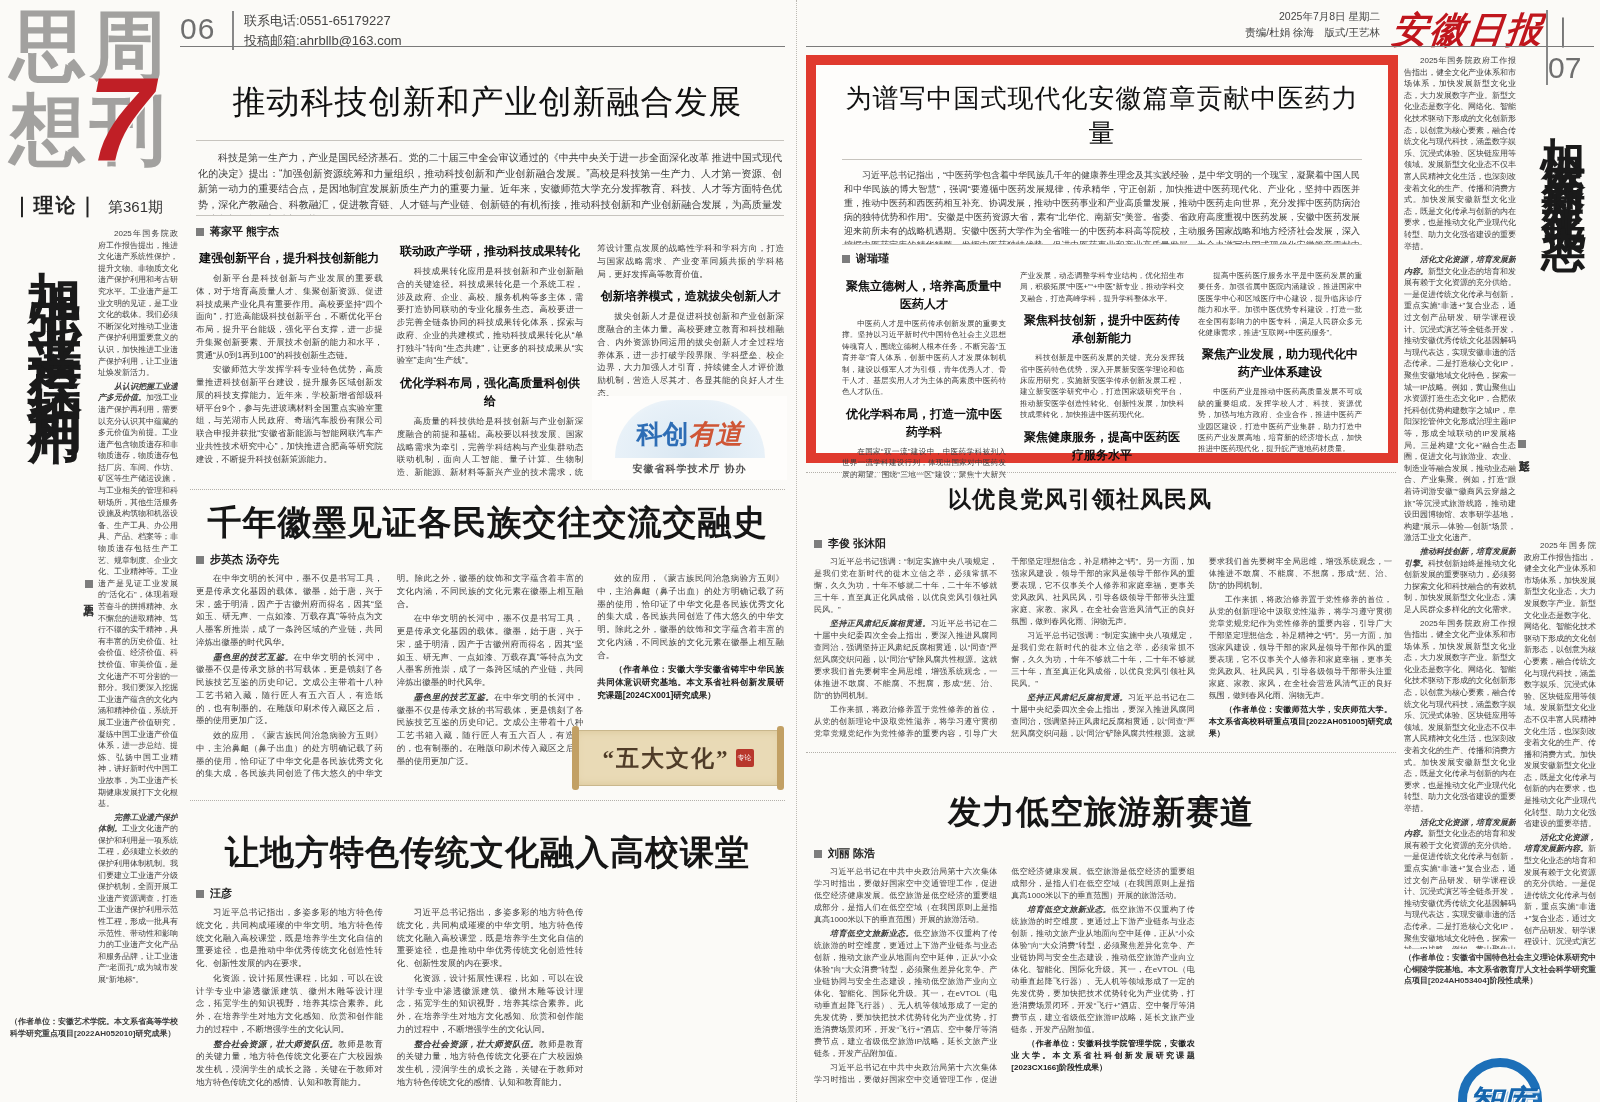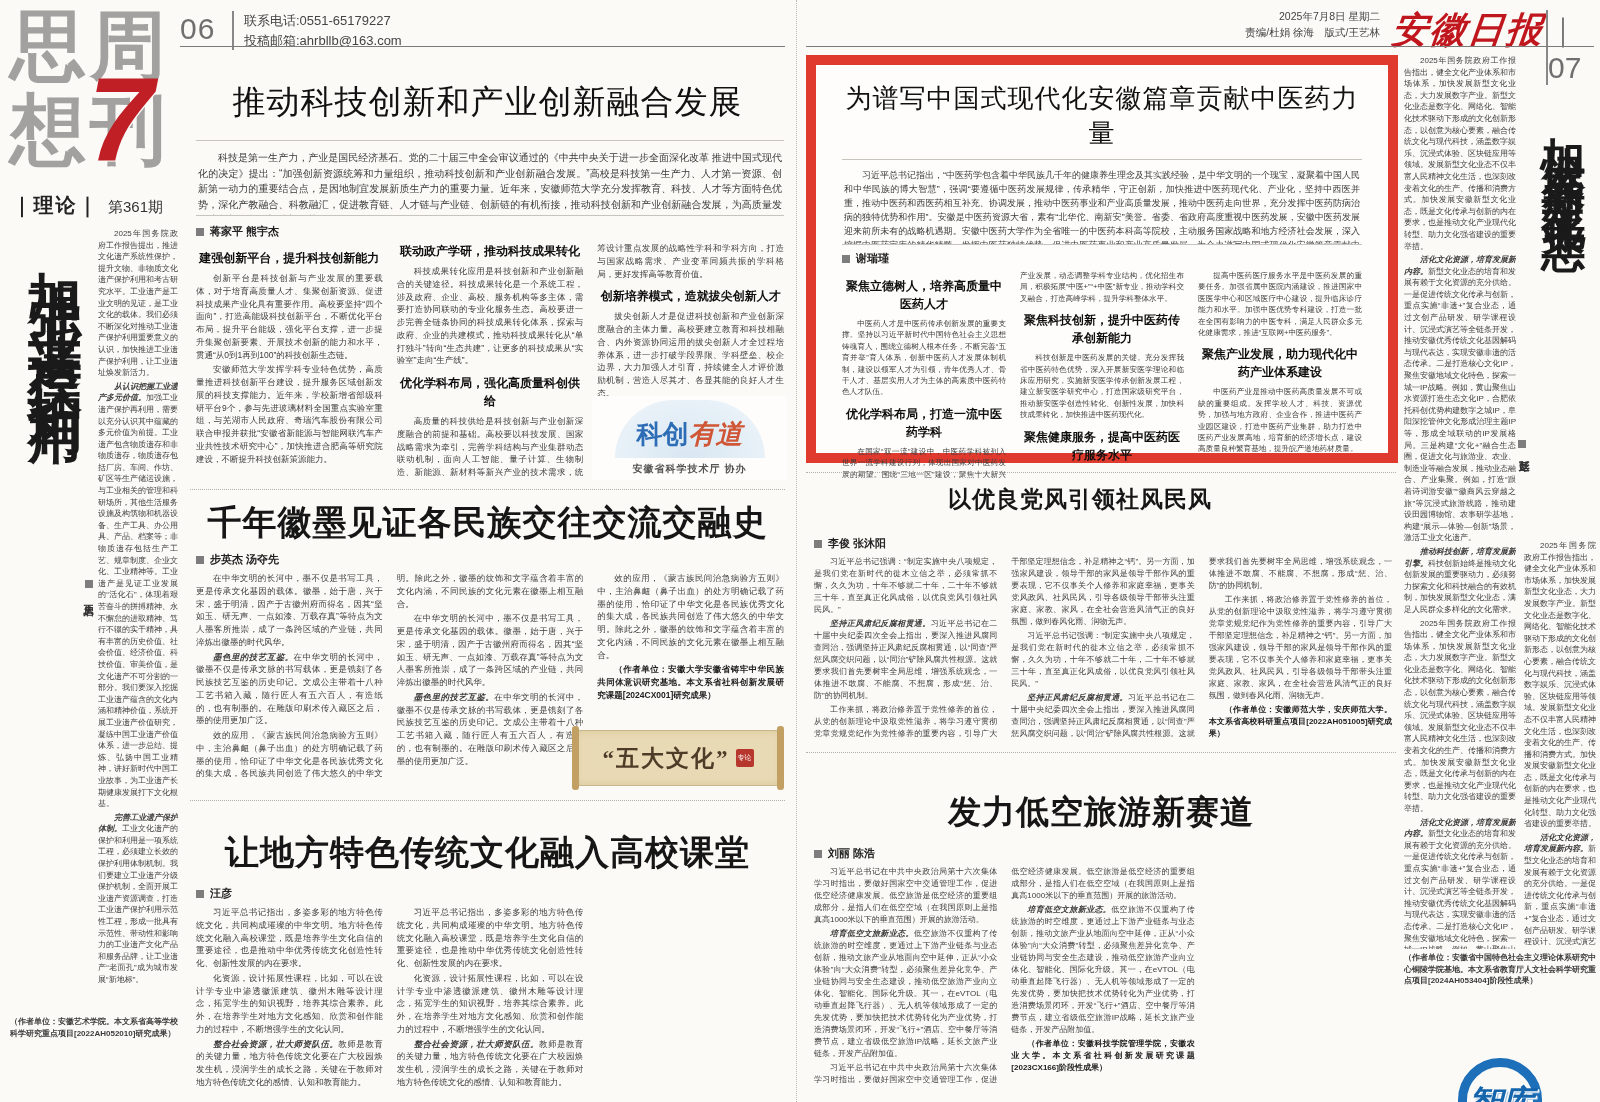--- a/index.html
+++ b/index.html
@@ -193,21 +193,21 @@
       <div class="cols c3" style="margin:0 6px; height:218px; font-size:7.6px;">
           <div class="sec-head">聚焦立德树人，培养高质量中医药人才</div>
           <p>中医药人才是中医药传承创新发展的重要支撑。坚持以习近平新时代中国特色社会主义思想铸魂育人，围绕立德树人根本任务，不断完善“五育并举”育人体系，创新中医药人才发展体制机制，建设以领军人才为引领，青年优秀人才、骨干人才、基层实用人才为主体的高素质中医药特色人才队伍。</p>
           <div class="sec-head">优化学科布局，打造一流中医药学科</div>
           <p>在国家“双一流”建设中，中医药学科被列入世界一流学科建设行列，体现出国家对中医药发展的期望。围绕“三地一区”建设，聚焦十大新兴产业发展，动态调整学科专业结构，优化招生布局，积极拓展“中医+”“+中医”新专业，推动学科交叉融合，打造高峰学科，提升学科整体水平。</p>
           <div class="sec-head">聚焦科技创新，提升中医药传承创新能力</div>
           <p>科技创新是中医药发展的关键。充分发挥我省中医药特色优势，深入开展新安医学理论和临床应用研究，实施新安医学传承创新发展工程，建立新安医学研究中心，打造国家级研究平台，推动新安医学创造性转化、创新性发展，加快科技成果转化，加快推进中医药现代化。</p>
           <div class="sec-head">聚焦健康服务，提高中医药医疗服务水平</div>
           <p>提高中医药医疗服务水平是中医药发展的重要任务。加强省属中医院内涵建设，推进国家中医医学中心和区域医疗中心建设，提升临床诊疗能力和水平。加强中医优势专科建设，打造一批在全国有影响力的中医专科，满足人民群众多元化健康需求，推进“互联网+中医药服务”。</p>
           <div class="sec-head">聚焦产业发展，助力现代化中药产业体系建设</div>
-          <p>中医药产业是推动中医药高质量发展不可或缺的重要组成。发挥学校人才、科技、资源优势，加强与地方政府、企业合作，推进中医药产业园区建设，打造中医药产业集群，助力打造中医药产业发展高地，培育新的经济增长点，建设高质量良种繁育基地，提升皖产道地药材质量。</p>
+          <p>中医药产业是推动中医药高质量发展不可或缺的重要组成。发挥学校人才、科技、资源优势，加强与地方政府、企业合作，推进中医药产业园区建设，打造中医药产业集群，助力打造中医药产业发展高地，培育新的经济增长点，加快推进中医药现代化，提升皖产道地药材质量。</p>
         </div>
     </div>
   </div>
   <div class="abs dot-rule" style="left:806px; top:472px; width:590px;"></div>
 
   <div class="abs head-serif" style="left:785px; top:484px; width:590px; font-size:23px;">以优良党风引领社风民风</div>
   <div class="abs byline" style="left:814px; top:536px;">
     <span class="bmark"></span>
     <span>李俊 张沐阳</span>
   </div>

